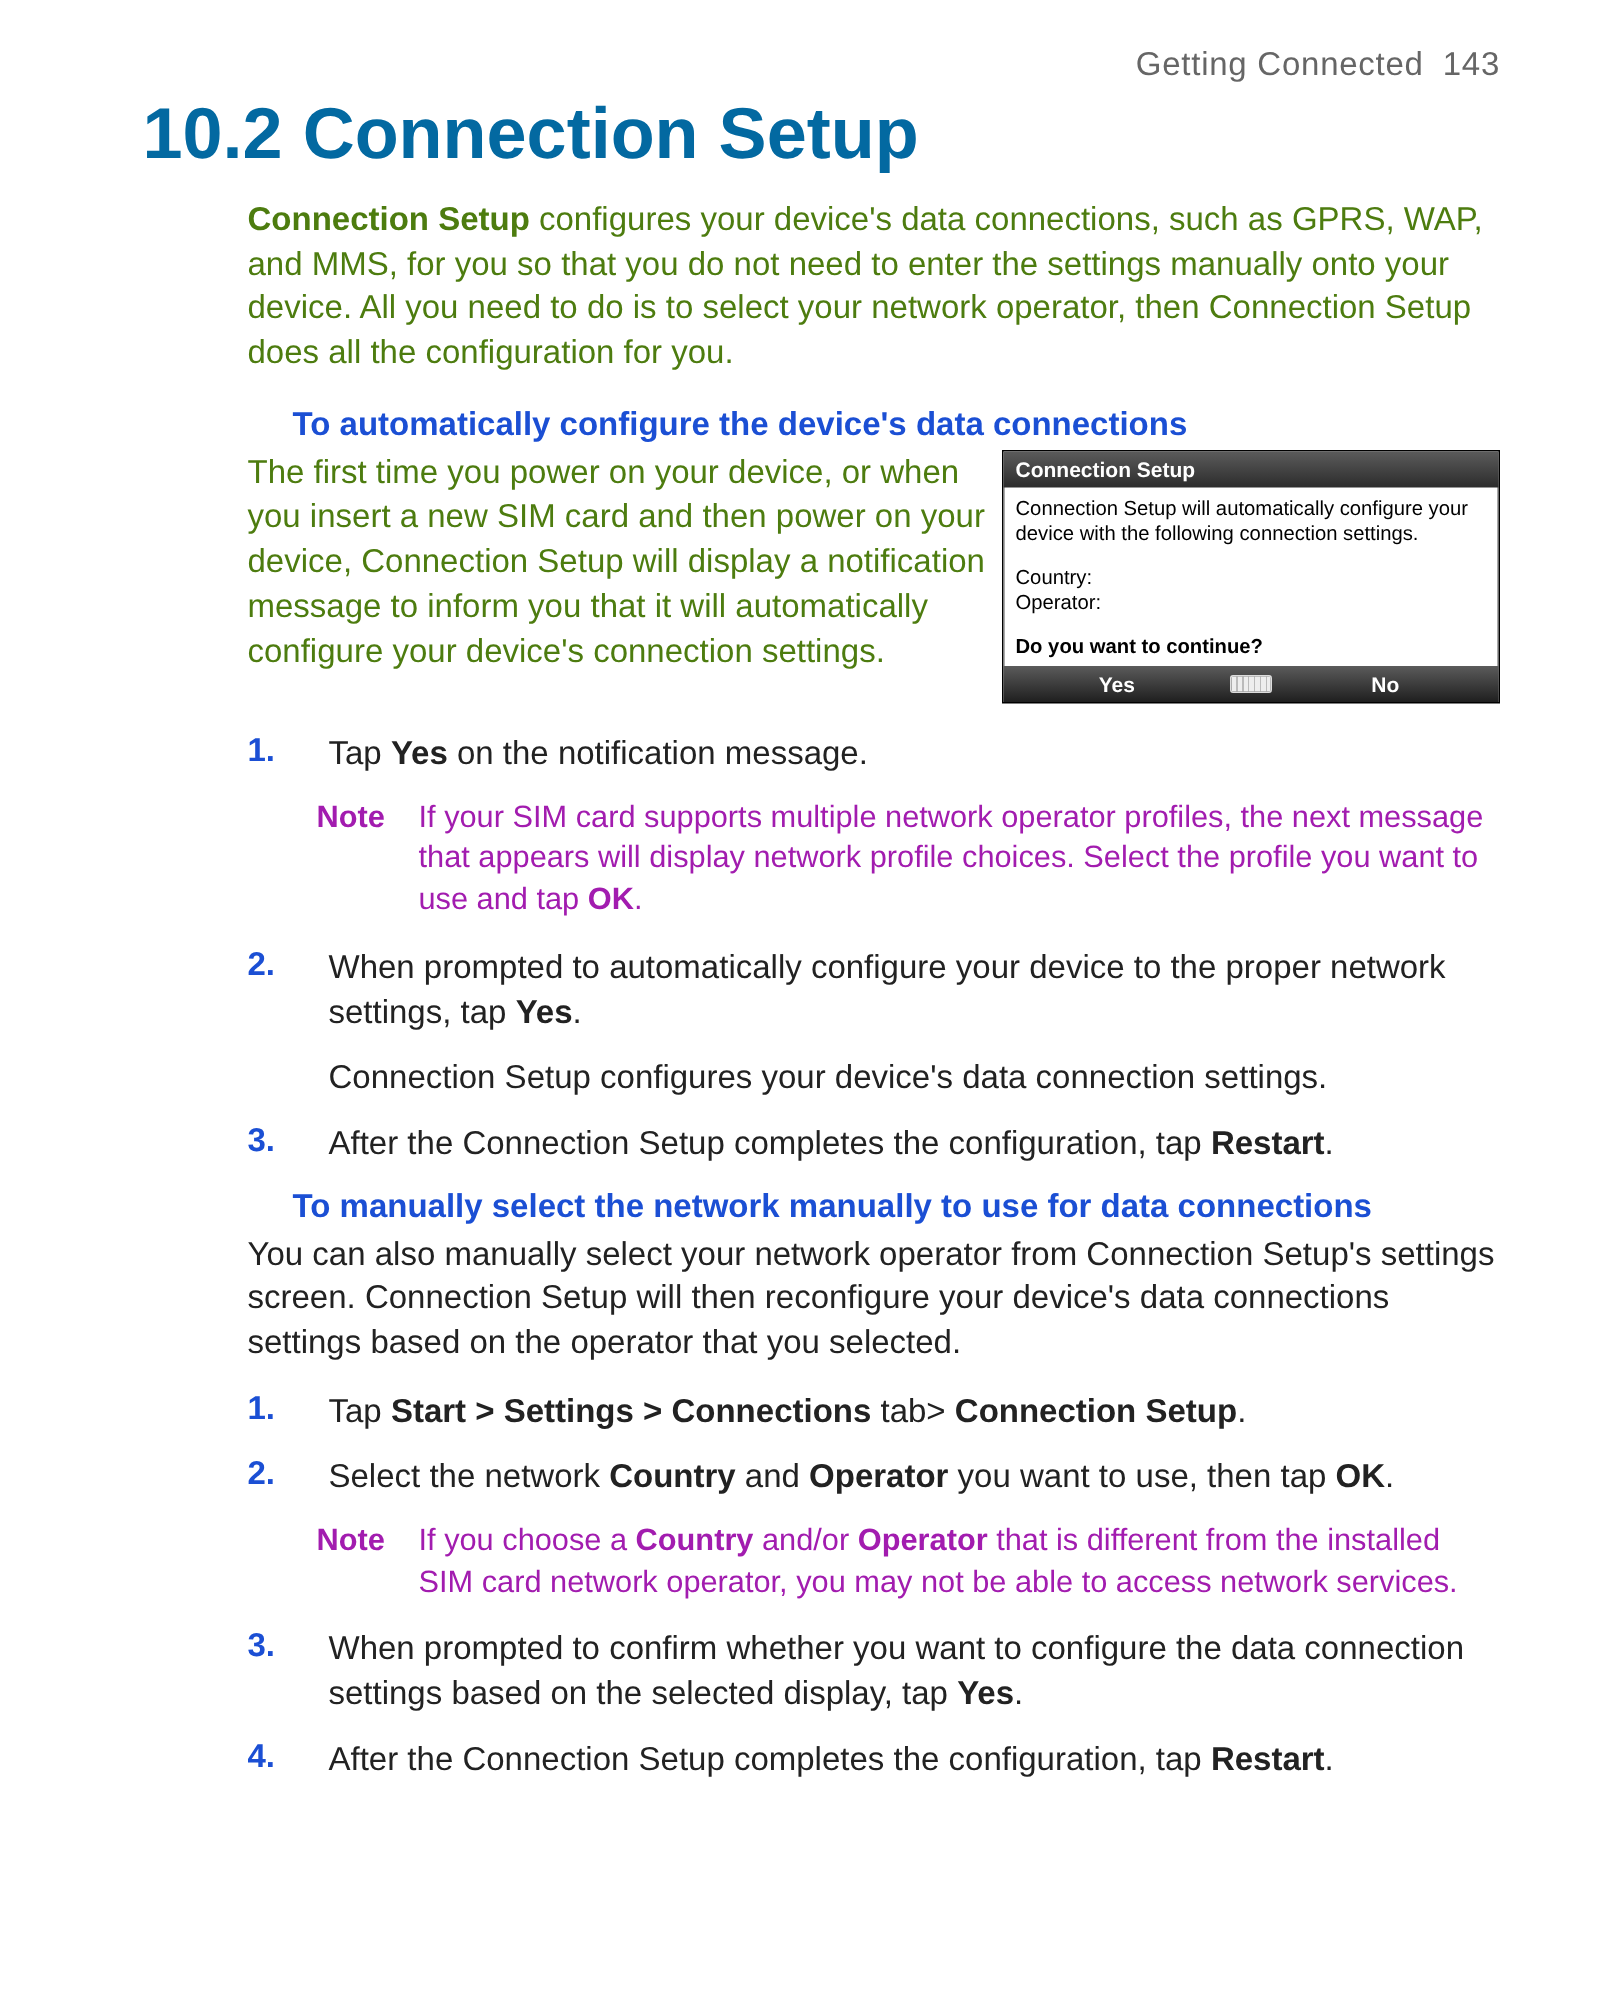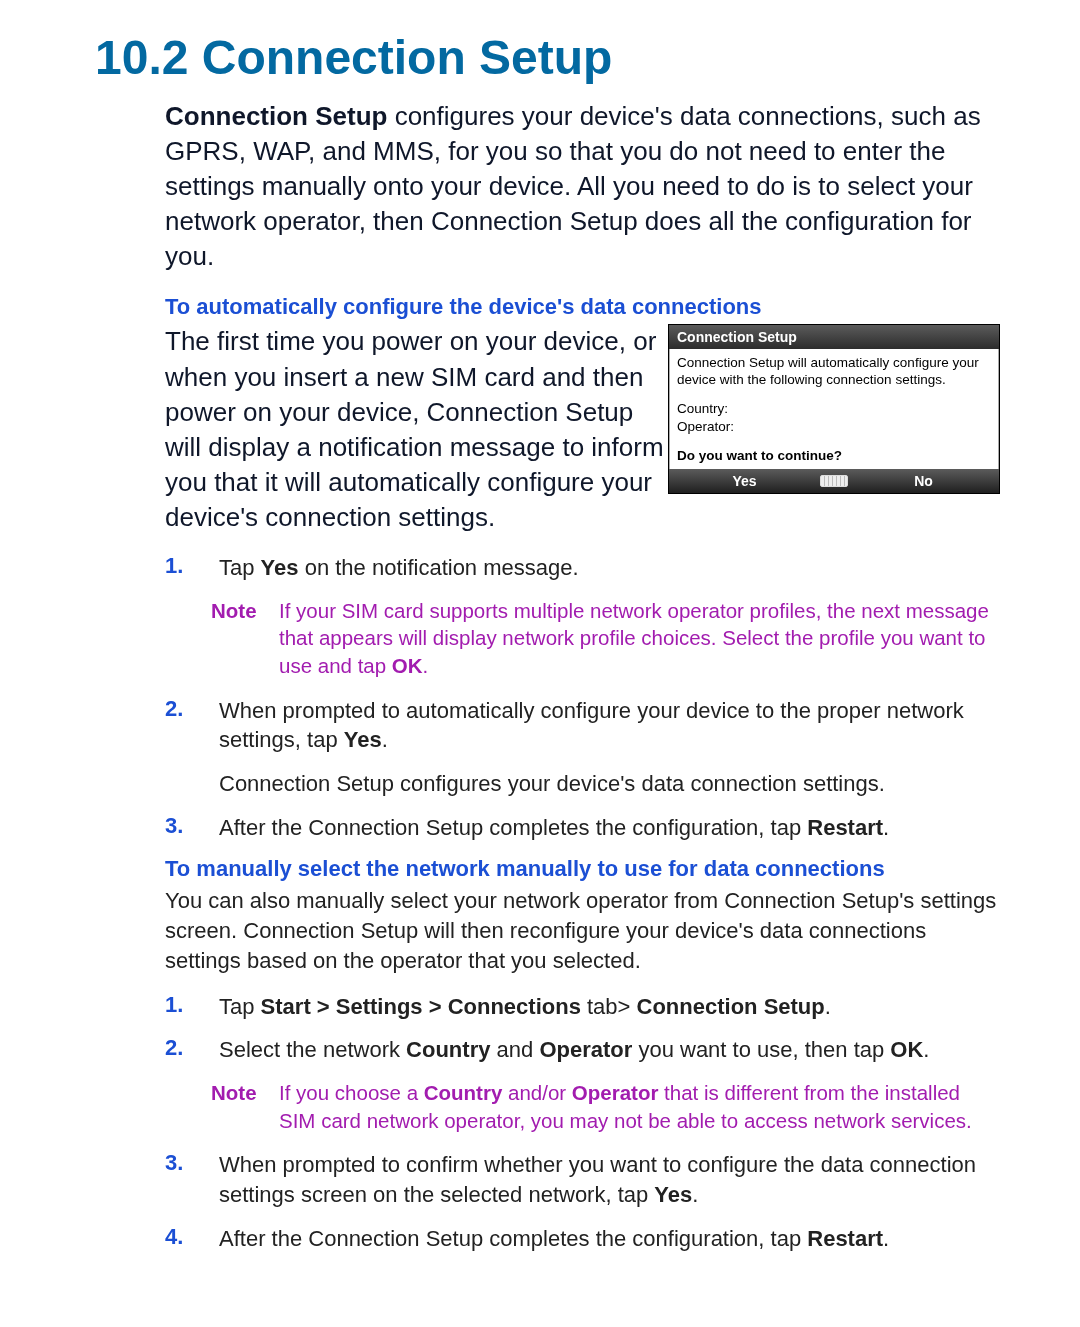--- a/index.html
+++ b/index.html
@@ -23,31 +23,31 @@
     letter-spacing: 0.5px;
   }
   .running-head .pnum { margin-left: 6px; }
   h1.section-title {
     color: #0369a1;
     font-size: 48px;
     font-weight: bold;
     margin: 0 0 14px 0;
   }
   .body-text {
-    font-size: 26px;
+    font-size: 22px;
     line-height: 1.35;
-    color: #0f172a;
+    color: #4d7c0f;
   }
   .intro { margin-left: 70px; margin-bottom: 20px; }
   .intro b { font-weight: bold; }
   .sub-heading {
     color: #1b4fd4;
     font-weight: bold;
     font-size: 22px;
-    margin: 10px 0 4px 70px;
+    margin: 10px 0 4px 100px;
   }
   .auto-row {
     margin-left: 70px;
     display: flex;
     align-items: flex-start;
     margin-bottom: 18px;
   }
   .auto-text { flex: 1; }
   
   
@@ -135,20 +135,24 @@
   .note-row .note-body { flex: 1; }
   .note-row .note-body b { font-weight: bold; }
 
   .para { margin-left: 70px; font-size: 22px; line-height: 1.35; margin-bottom: 16px; }
 </style>
 </head>
 <body>
 
 <div class="page">
 
+  <div class="running-head">
+    <span>Getting Connected</span>
+    <span class="pnum">143</span>
+  </div>
 
   <h1 class="section-title">10.2  Connection Setup</h1>
 
   <div class="intro body-text">
     <b>Connection Setup</b><span> configures your device's data connections, such as GPRS, WAP, and MMS, for you so that you do not need to enter the settings manually onto your device. All you need to do is to select your network operator, then Connection Setup does all the configuration for you.</span>
   </div>
 
   <div class="sub-heading">To automatically configure the device's data connections</div>
 
   <div class="auto-row">
@@ -224,21 +228,21 @@
     <div class="note-label">Note</div>
     <div class="note-body">
       <span>If you choose a </span><b>Country</b><span> and/or </span><b>Operator</b><span> that is different from the installed SIM card network operator, you may not be able to access network services.</span>
     </div>
   </div>
 
   <ol class="steps">
     <li>
       <span class="num">3.</span>
       <span class="step-body">
-        <span>When prompted to confirm whether you want to configure the data connection settings screen on the selected network, tap </span><b>Yes</b><span>.</span>
+        <span>When prompted to confirm whether you want to configure the data connection settings based on the selected display, tap </span><b>Yes</b><span>.</span>
       </span>
     </li>
     <li>
       <span class="num">4.</span>
       <span class="step-body">
         <span>After the Connection Setup completes the configuration, tap </span><b>Restart</b><span>.</span>
       </span>
     </li>
   </ol>
 

